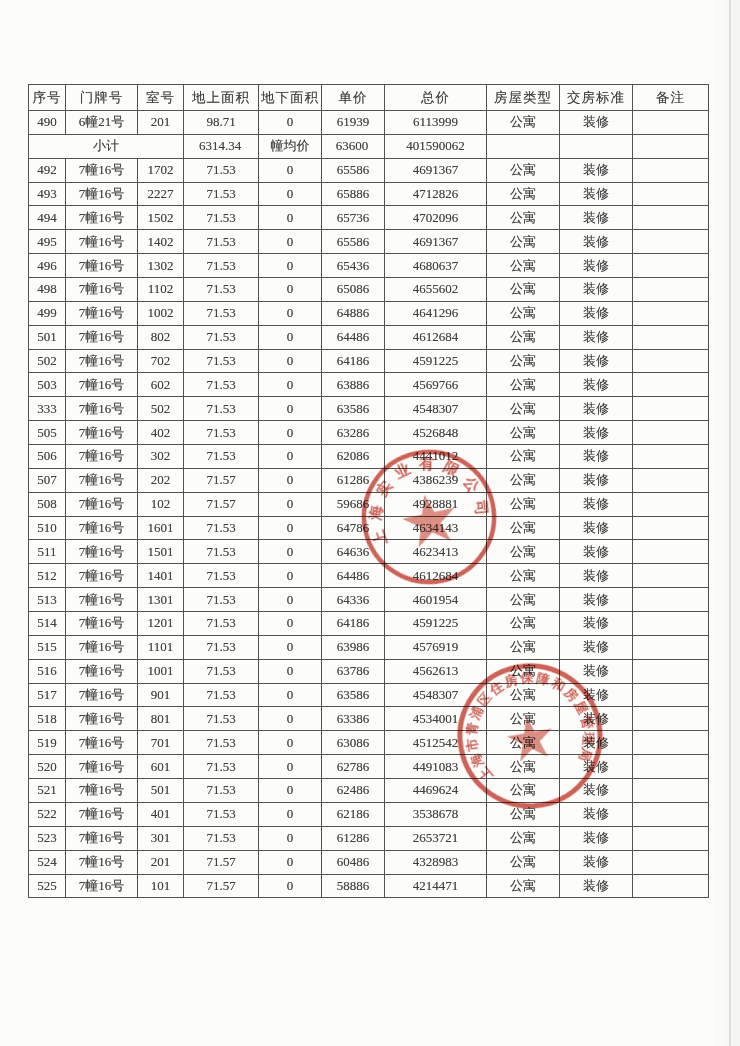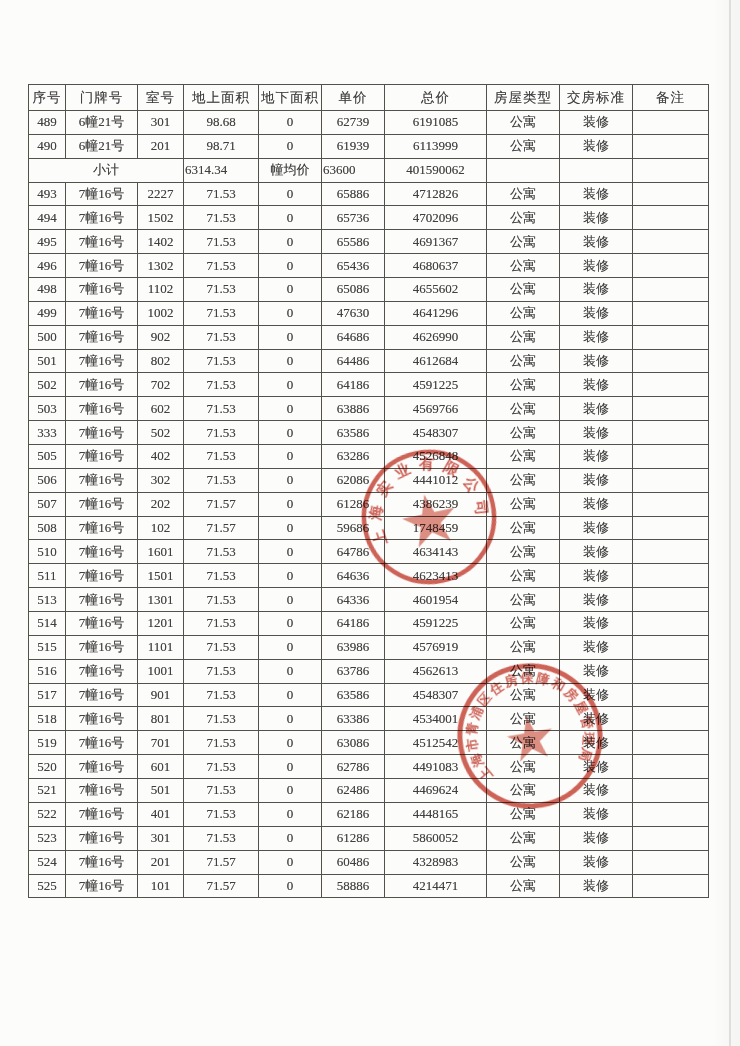--- a/index.html
+++ b/index.html
@@ -31,21 +31,21 @@
     padding:0 1px;
     font-size:13px;
     white-space:nowrap;
     overflow:hidden;
     font-weight:normal;
     text-shadow:0 0 .5px rgba(90,86,82,.55);
   }
   .price-table thead tr{height:26px;}
   .price-table tbody tr{height:23.87px;}
   .price-table th{font-size:13.5px;letter-spacing:1px;}
-  .price-table td.r{text-align:left;padding-right:3px;}
+  .price-table td.r{text-align:center;padding-right:3px;}
   
   .stamp{
     position:absolute;
     mix-blend-mode:multiply;
     opacity:.85;
     filter:blur(.4px);
   }
   .stamp .ring{fill:none;stroke:#c8473a;}
   .stamp .star{fill:#cf5a49;opacity:.8;}
   .stamp text{
@@ -81,32 +81,20 @@
           <th>地下面积</th>
           <th>单价</th>
           <th>总价</th>
           <th>房屋类型</th>
           <th>交房标准</th>
           <th>备注</th>
         </tr>
     </thead>
     <tbody id="table-body">
         <tr>
-          <td>489</td>
-          <td>6幢21号</td>
-          <td>301</td>
-          <td>98.68</td>
-          <td>0</td>
-          <td>62739</td>
-          <td>6191085</td>
-          <td>公寓</td>
-          <td>装修</td>
-          <td></td>
-        </tr>
-        <tr>
           <td>490</td>
           <td>6幢21号</td>
           <td>201</td>
           <td>98.71</td>
           <td>0</td>
           <td>61939</td>
           <td>6113999</td>
           <td>公寓</td>
           <td>装修</td>
           <td></td>
@@ -115,20 +103,32 @@
           <td colspan="3">小计</td>
           <td class="r">6314.34</td>
           <td>幢均价</td>
           <td class="r">63600</td>
           <td>401590062</td>
           <td></td>
           <td></td>
           <td></td>
         </tr>
         <tr>
+          <td>492</td>
+          <td>7幢16号</td>
+          <td>1702</td>
+          <td>71.53</td>
+          <td>0</td>
+          <td>65586</td>
+          <td>4691367</td>
+          <td>公寓</td>
+          <td>装修</td>
+          <td></td>
+        </tr>
+        <tr>
           <td>493</td>
           <td>7幢16号</td>
           <td>2227</td>
           <td>71.53</td>
           <td>0</td>
           <td>65886</td>
           <td>4712826</td>
           <td>公寓</td>
           <td>装修</td>
           <td></td>
@@ -180,34 +180,22 @@
           <td>公寓</td>
           <td>装修</td>
           <td></td>
         </tr>
         <tr>
           <td>499</td>
           <td>7幢16号</td>
           <td>1002</td>
           <td>71.53</td>
           <td>0</td>
-          <td>47630</td>
+          <td>64886</td>
           <td>4641296</td>
-          <td>公寓</td>
-          <td>装修</td>
-          <td></td>
-        </tr>
-        <tr>
-          <td>500</td>
-          <td>7幢16号</td>
-          <td>902</td>
-          <td>71.53</td>
-          <td>0</td>
-          <td>64686</td>
-          <td>4626990</td>
           <td>公寓</td>
           <td>装修</td>
           <td></td>
         </tr>
         <tr>
           <td>501</td>
           <td>7幢16号</td>
           <td>802</td>
           <td>71.53</td>
           <td>0</td>
@@ -289,21 +277,21 @@
           <td>装修</td>
           <td></td>
         </tr>
         <tr>
           <td>508</td>
           <td>7幢16号</td>
           <td>102</td>
           <td>71.57</td>
           <td>0</td>
           <td>59686</td>
-          <td>1748459</td>
+          <td>4928881</td>
           <td>公寓</td>
           <td>装修</td>
           <td></td>
         </tr>
         <tr>
           <td>510</td>
           <td>7幢16号</td>
           <td>1601</td>
           <td>71.53</td>
           <td>0</td>
@@ -319,20 +307,32 @@
           <td>1501</td>
           <td>71.53</td>
           <td>0</td>
           <td>64636</td>
           <td>4623413</td>
           <td>公寓</td>
           <td>装修</td>
           <td></td>
         </tr>
         <tr>
+          <td>512</td>
+          <td>7幢16号</td>
+          <td>1401</td>
+          <td>71.53</td>
+          <td>0</td>
+          <td>64486</td>
+          <td>4612684</td>
+          <td>公寓</td>
+          <td>装修</td>
+          <td></td>
+        </tr>
+        <tr>
           <td>513</td>
           <td>7幢16号</td>
           <td>1301</td>
           <td>71.53</td>
           <td>0</td>
           <td>64336</td>
           <td>4601954</td>
           <td>公寓</td>
           <td>装修</td>
           <td></td>
@@ -433,33 +433,33 @@
           <td>装修</td>
           <td></td>
         </tr>
         <tr>
           <td>522</td>
           <td>7幢16号</td>
           <td>401</td>
           <td>71.53</td>
           <td>0</td>
           <td>62186</td>
-          <td>4448165</td>
+          <td>3538678</td>
           <td>公寓</td>
           <td>装修</td>
           <td></td>
         </tr>
         <tr>
           <td>523</td>
           <td>7幢16号</td>
           <td>301</td>
           <td>71.53</td>
           <td>0</td>
           <td>61286</td>
-          <td>5860052</td>
+          <td>2653721</td>
           <td>公寓</td>
           <td>装修</td>
           <td></td>
         </tr>
         <tr>
           <td>524</td>
           <td>7幢16号</td>
           <td>201</td>
           <td>71.57</td>
           <td>0</td>

